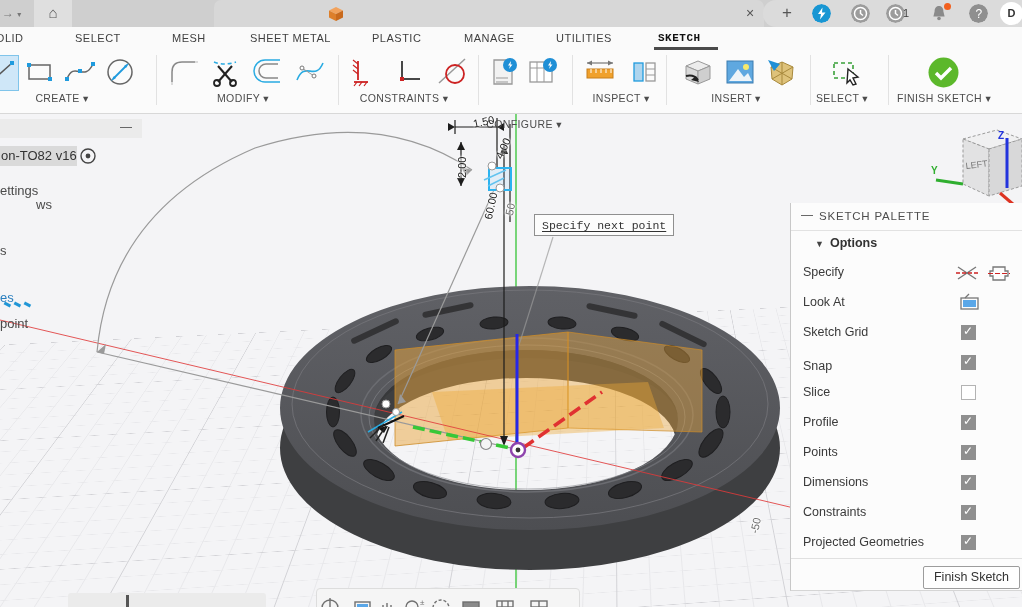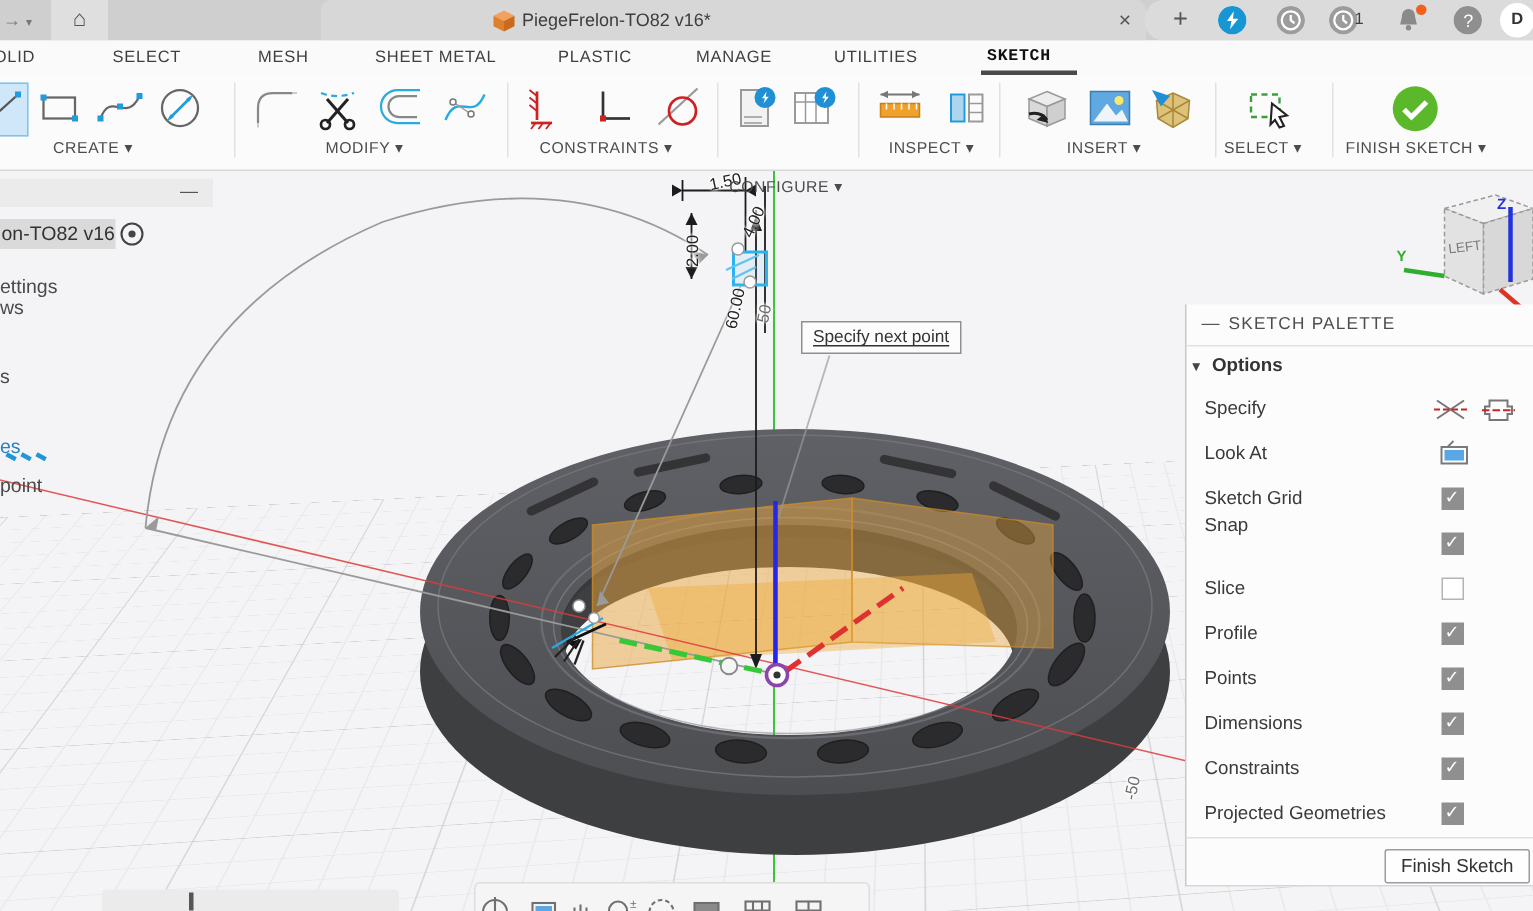--- a/index.html
+++ b/index.html
@@ -34,37 +34,37 @@
     white-space:nowrap;transform:translateX(-50%);}
   .tsep{position:absolute;top:5px;width:1px;height:50px;background:#e2e2e2;}
   
   .dim{position:absolute;font-size:11px;color:#222;white-space:nowrap;
     text-shadow:0 0 3px #fff,0 0 3px #fff,0 0 2px #fff;transform-origin:left top;}
   .gridlab{color:#6e6e6e;}
   .angle-box{left:169px;top:133px;width:114px;height:23px;background:#fff;border:1px solid #c0c0c0;
     text-align:center;line-height:23px;font-size:12.5px;color:#333;}
   .tooltip{left:534px;top:214px;height:20px;background:#fcfcfc;border:1px solid #8f8f8f;
     padding:0 7px;line-height:20px;font-size:11.5px;color:#333;white-space:nowrap;}
-  .tooltip span{text-decoration:underline;text-underline-offset:2px;}
+  .tooltip span{text-decoration:underline;text-underline-offset:2px;font-family:Liberation Mono, monospace;}
   .dim-input{left:451px;top:330px;width:118px;height:19px;background:#fff;border:2px solid #1b9ad2;
     text-align:center;line-height:19px;font-size:12px;color:#1a1a1a;}
   .dim-input .sel{background:#aed5ee;padding:0 1px;}
   .caret-bar{display:inline-block;width:1px;height:13px;background:#000;vertical-align:-2px;}
   
   .br-bar{left:0;top:119px;width:142px;height:19px;background:#ebebeb;}
   .br-min{left:120px;top:119px;width:16px;height:19px;line-height:17px;color:#555;font-size:12px;}
   .br-row{position:absolute;font-size:13px;color:#4a4a4a;white-space:nowrap;}
   .br-root-bg{left:0;top:146px;width:77px;height:20px;background:#dadada;}
   
   #palette{left:790px;top:203px;width:232px;height:387px;background:#fcfcfc;
     border-left:1px solid #c8c8c8;border-bottom:1px solid #d5d5d5;}
   .pal-head{left:0;top:0;width:232px;height:27px;border-bottom:1px solid #e2e2e2;}
   .pal-min{left:10px;top:5px;font-size:12px;color:#555;}
   .pal-title{left:28px;top:7px;font-size:11.5px;letter-spacing:.8px;color:#4d4d4d;}
-  .pal-sec{left:2px;top:33px;font-size:12.5px;color:#333;font-weight:bold;}
+  .pal-sec{left:24px;top:33px;font-size:12.5px;color:#333;font-weight:bold;}
   .pal-sec .tri{font-size:9px;color:#444;margin-right:6px;}
   .pal-row-label{position:absolute;left:12px;font-size:12.5px;color:#3a3a3a;}
   .cb{position:absolute;left:170px;width:15px;height:15px;background:#8f8f8f;}
   .cb::after{content:"✓";position:absolute;left:2px;top:-1px;color:#fff;font-size:12px;}
   .cb.unchecked{background:#fff;border:1px solid #b3b3b3;width:13px;height:13px;}
   .cb.unchecked::after{content:"";}
   .finish-btn{left:132px;top:363px;width:95px;height:21px;background:#fefefe;border:1px solid #9c9c9c;
     border-radius:2px;text-align:center;line-height:21px;font-size:12.5px;color:#333;}
   .pal-sep{left:0;top:355px;width:232px;height:1px;background:#e0e0e0;}
   
@@ -210,21 +210,21 @@
 
 <div class="abs br-bar"></div>
 <div class="abs br-min">—</div>
 <div class="abs br-root-bg"></div>
 <span class="br-row" style="left:1px;top:148px;color:#333;">on-TO82 v16</span>
 <svg class="abs" style="left:80px;top:148px;" width="17" height="17">
   <circle cx="8" cy="8" r="7" fill="none" stroke="#444" stroke-width="1.4"></circle>
       <circle cx="8" cy="8" r="2.4" fill="#444"></circle>
 </svg>
 <span class="br-row" style="left:0;top:183px;">ettings</span>
-<span class="br-row" style="left:0;top:197px;">ws</span>
+<span class="br-row" style="left:0;top:197px;padding-left:36px;">ws</span>
 <span class="br-row" style="left:0;top:243px;">s</span>
 <span class="br-row" style="left:0;top:290px;color:#2a7fbf;">es</span>
 <div class="abs" style="left:4px;top:303px;width:30px;height:8px;">
   <div style="position:absolute;left:0;width:7px;height:2.5px;background:#2196d6;transform:rotate(28deg);"></div>
   <div style="position:absolute;left:10px;width:7px;height:2.5px;background:#2196d6;transform:rotate(28deg);"></div>
   <div style="position:absolute;left:20px;width:7px;height:2.5px;background:#2196d6;transform:rotate(28deg);"></div>
 </div>
 <span class="br-row" style="left:0;top:316px;">point</span>
 
 <div class="abs" style="left:930px;top:124px;width:92px;height:85px;">
@@ -276,21 +276,20 @@
 
 <div class="abs" id="titlebar">
   <span class="abs tb-nav">→ <span style="font-size:8px;">▾</span></span>
   <div class="abs tb-home">⌂</div>
   <div class="abs doc-tab"></div>
   <svg class="abs" style="left:328px;top:6px;" width="16" height="16">
     <polygon points="8,1 15,4.5 8,8 1,4.5" fill="#f2a25c"></polygon>
     <polygon points="1,4.5 8,8 8,15 1,11.5" fill="#dd7f2b"></polygon>
     <polygon points="15,4.5 8,8 8,15 15,11.5" fill="#c96a1d"></polygon>
   </svg>
-  <span class="abs doc-title">PiegeFrelon-TO82 v16*</span>
   <span class="abs doc-close">×</span>
   <div class="abs tb-right"></div>
   <span class="abs newtab">+</span>
   <svg class="abs circle-ic" style="left:812px;" width="19" height="19">
     <circle cx="9.5" cy="9.5" r="9.5" fill="#1896d3"></circle>
         <polygon points="10.5,3.5 6,10 9,10 8,15.5 13.5,8.5 10,8.5" fill="#fff"></polygon>
   </svg>
   <svg class="abs circle-ic" style="left:851px;" width="19" height="19">
     <circle cx="9.5" cy="9.5" r="9.5" fill="#9c9c9c"></circle>
         <circle cx="9.5" cy="9.5" r="6" fill="none" stroke="#fff" stroke-width="1.5"></circle>
@@ -478,21 +477,21 @@
 
   <span class="pal-row-label" style="top:92px;">Look At</span>
   <svg class="abs" style="left:168px;top:90px;" width="22" height="18">
         <rect x="2" y="5" width="17" height="11" fill="none" stroke="#777" stroke-width="1.3"></rect>
         <rect x="4" y="7" width="13" height="7" fill="#5aa7e8"></rect>
         <line x1="6" y1="5" x2="10" y2="1" stroke="#777" stroke-width="1.2"></line>
       </svg>
 
   <span class="pal-row-label" style="top:122px;">Sketch Grid</span>
   <div class="cb" style="top:122px;"></div>
-  <span class="pal-row-label" style="top:140px;text-align:center;">Snap</span>
+  <span class="pal-row-label" style="top:156px;text-align:center;">Snap</span>
   <div class="cb" style="top:152px;"></div>
   <span class="pal-row-label" style="top:182px;">Slice</span>
   <div class="cb unchecked" style="top:182px;"></div>
   <span class="pal-row-label" style="top:212px;">Profile</span>
   <div class="cb" style="top:212px;"></div>
   <span class="pal-row-label" style="top:242px;">Points</span>
   <div class="cb" style="top:242px;"></div>
   <span class="pal-row-label" style="top:272px;">Dimensions</span>
   <div class="cb" style="top:272px;"></div>
   <span class="pal-row-label" style="top:302px;">Constraints</span>

